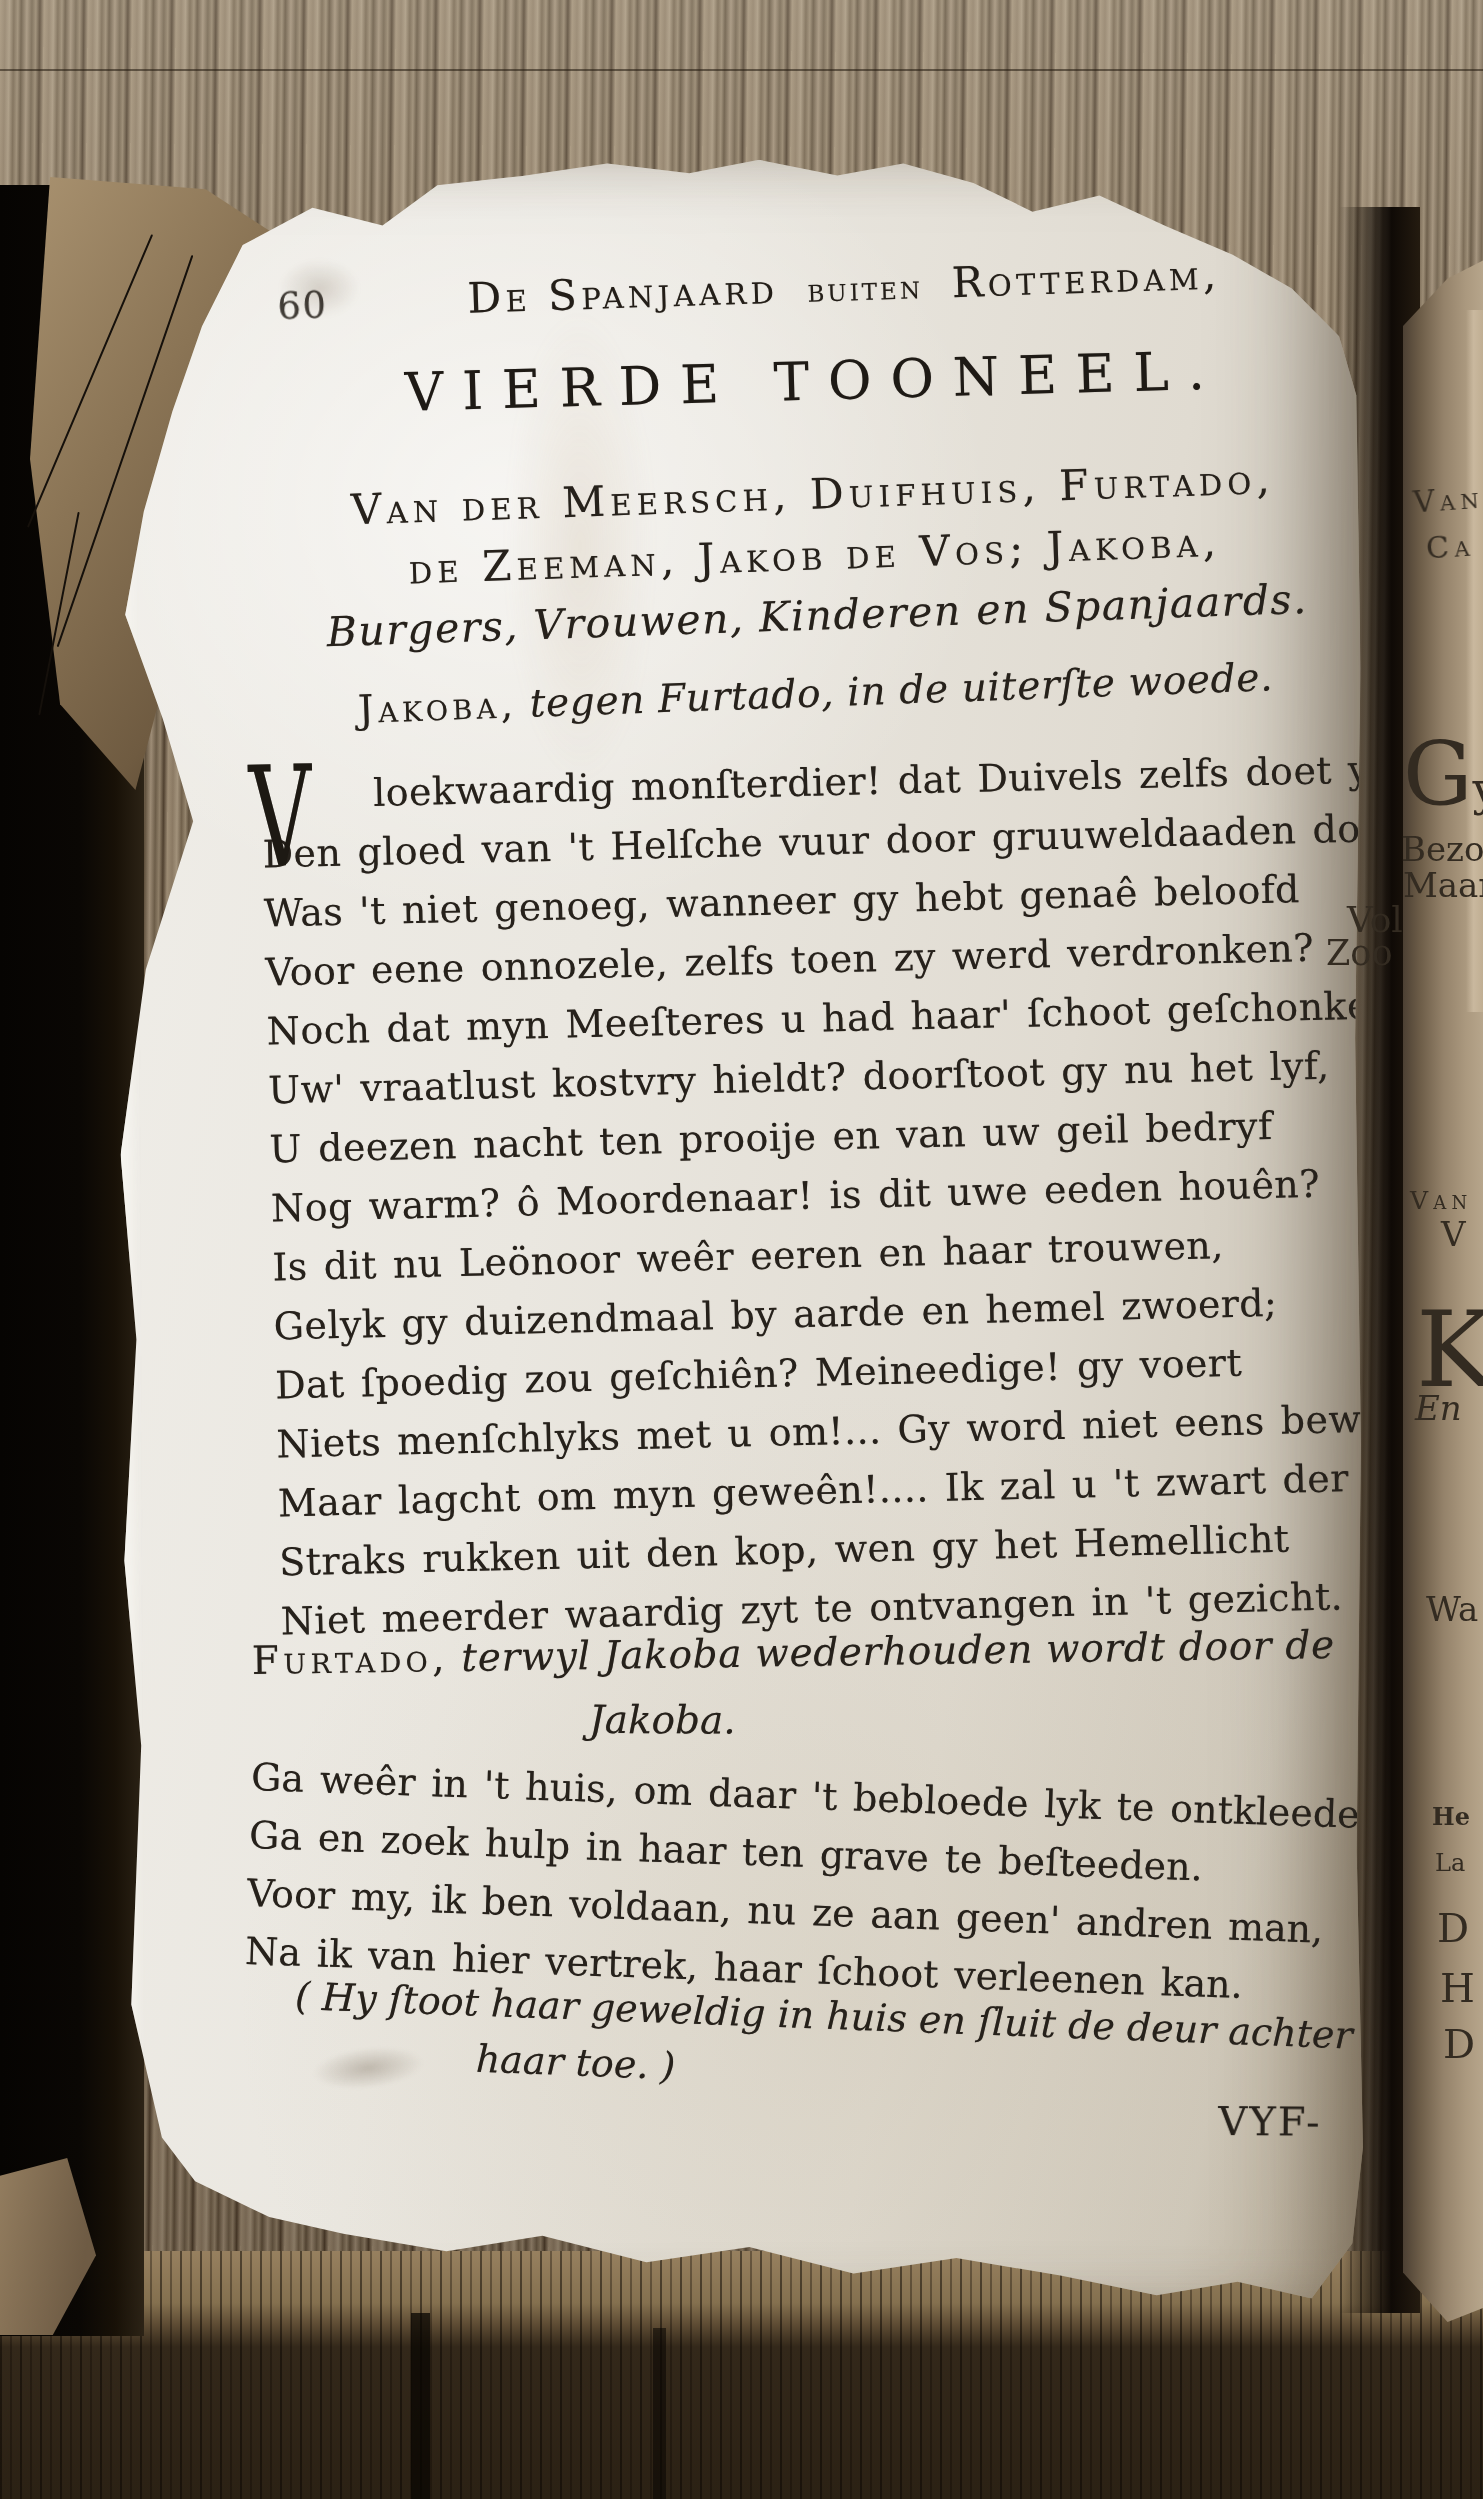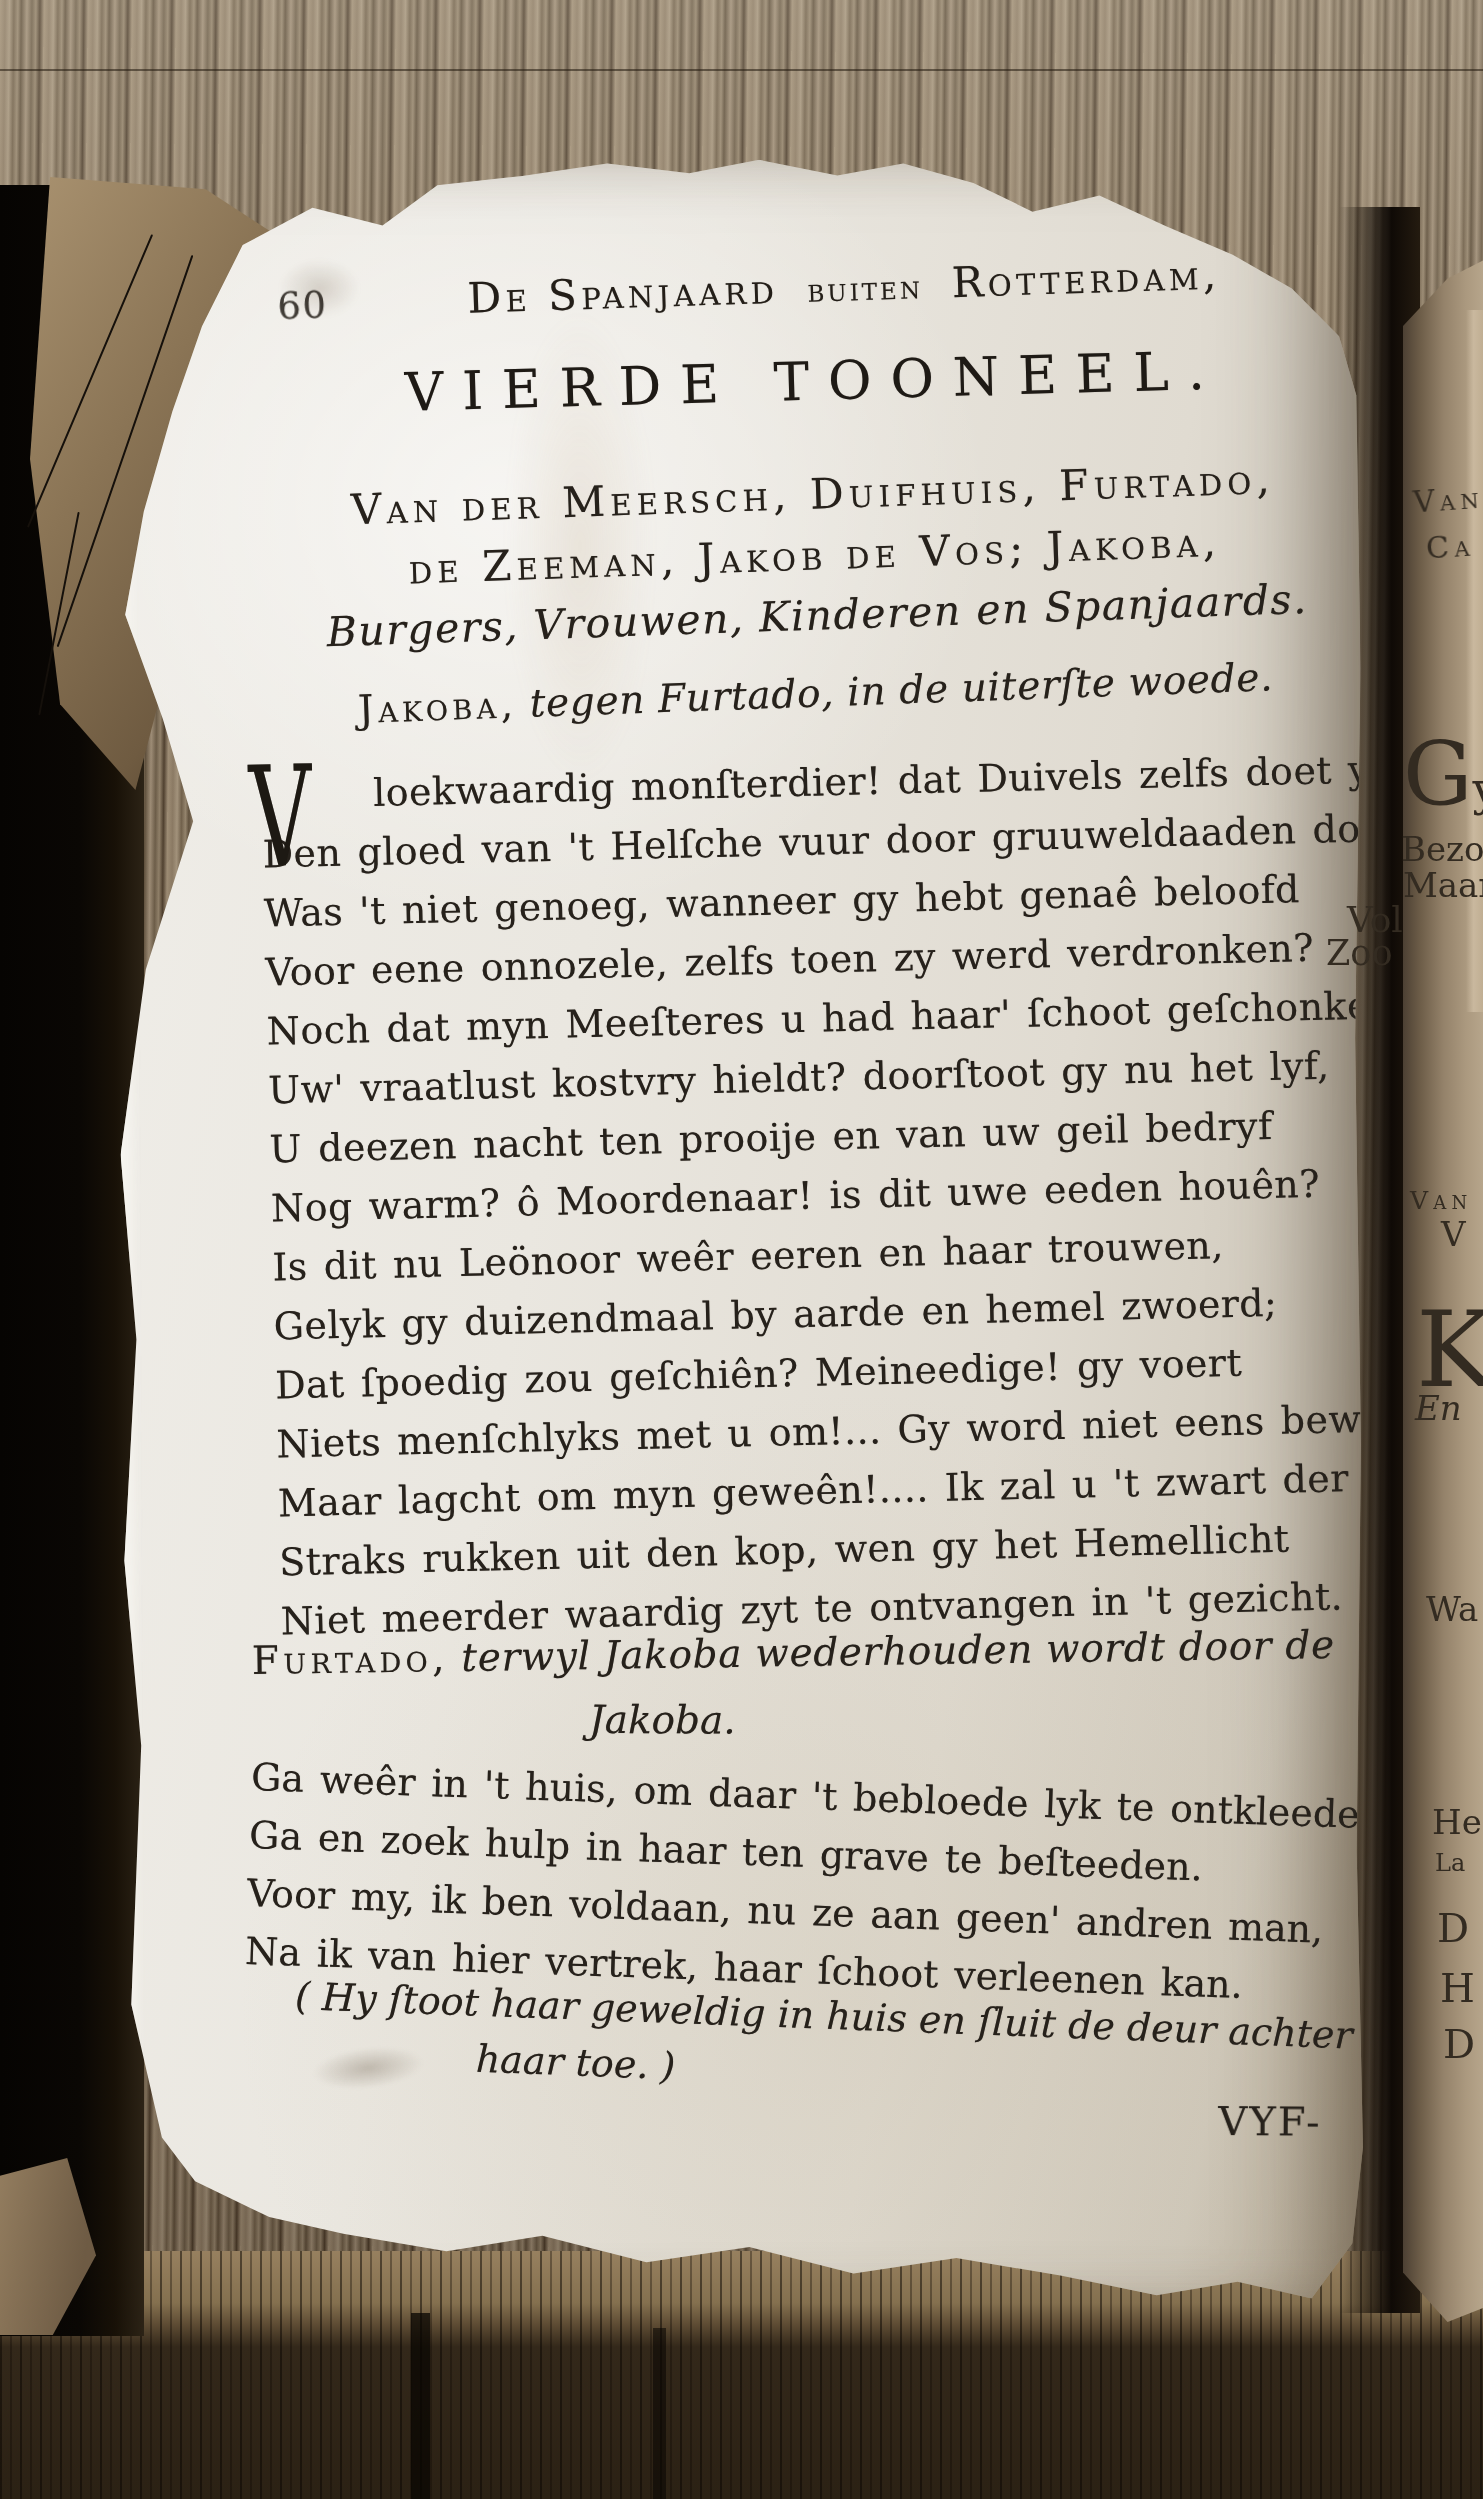--- a/index.html
+++ b/index.html
@@ -54,21 +54,21 @@
   .f2::first-letter{font-size:87px;line-height:.9;}
   .f3{left:1401px;top:829px;font-size:34px;}
   .f4{left:1403px;top:865px;font-size:34px;}
   .f5{left:1347px;top:899px;font-size:36px;}
   .f6{left:1326px;top:933px;font-size:35px;}
   .f7{left:1410px;top:1186px;font-size:25px;}
   .f8{left:1441px;top:1214px;font-size:34px;}
   .f9{left:1416px;top:1298px;font-size:105px;line-height:1;}
   .f10{left:1415px;top:1388px;font-size:34px;font-style:italic;}
   .f11{left:1426px;top:1589px;font-size:34px;}
-  .f12{left:1432px;top:1802px;font-size:34px;}
+  .f12{left:1432px;top:1802px;font-size:24px;font-weight:bold;}
   .f13{left:1435px;top:1849px;font-size:24px;}
   .f14{left:1437px;top:1905px;font-size:40px;}
   .f15{left:1440px;top:1965px;font-size:40px;}
   .f16{left:1443px;top:2021px;font-size:40px;}
 
   
   .page{position:absolute;left:95px;top:154px;width:1270px;height:2173px;z-index:3;
     transform:rotate(-.25deg);
     background:
       radial-gradient(ellipse 60% 30% at 32% 16%, rgba(255,255,255,.55), rgba(255,255,255,0) 65%),

